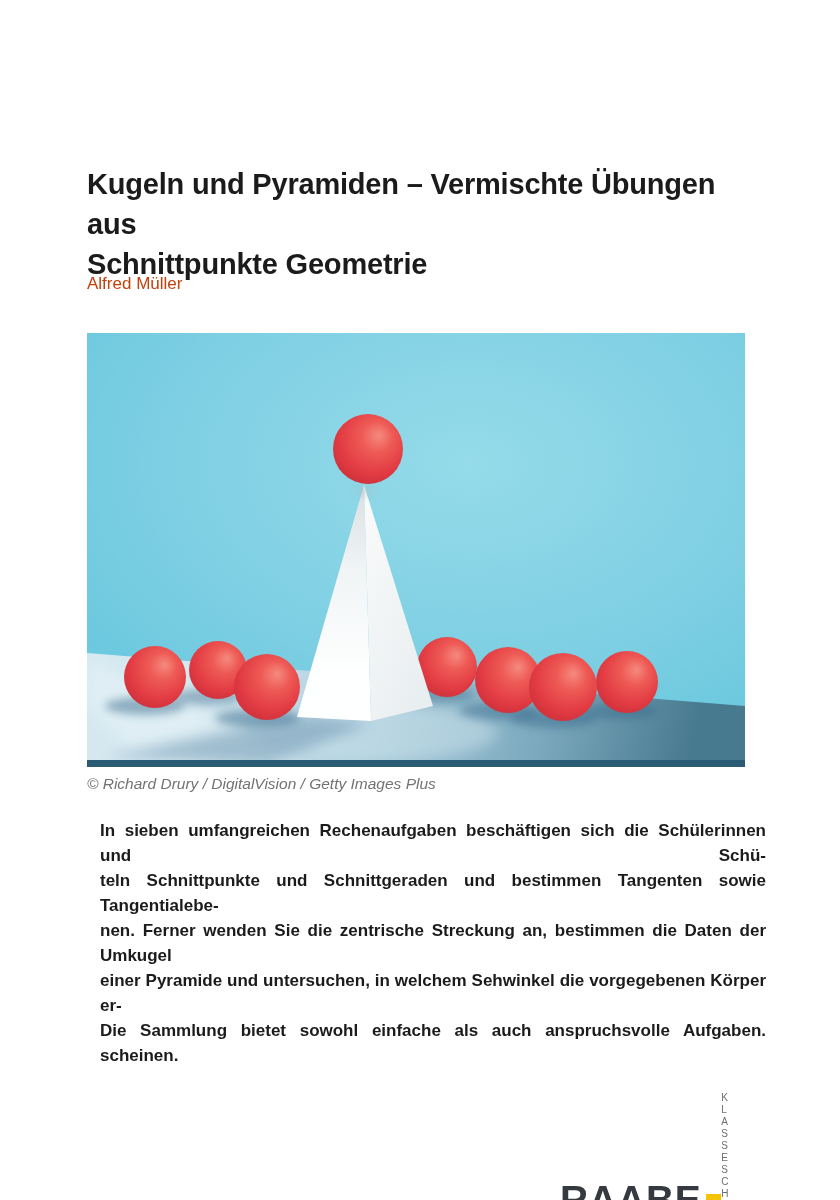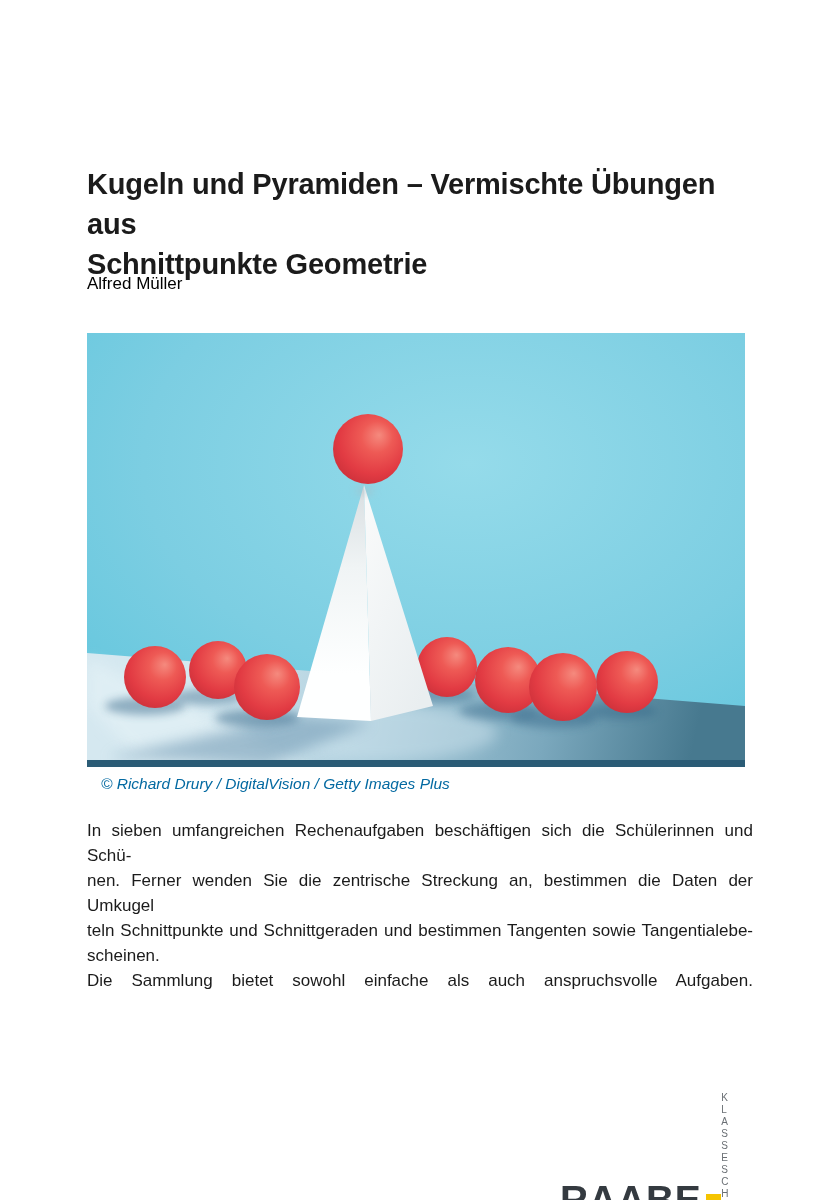--- a/index.html
+++ b/index.html
@@ -12,36 +12,36 @@
   }
   .page { position:absolute; inset:0; overflow:hidden;border-radius:24px; }
 
   .title {
     position:absolute; left:87px; top:164px; width:676px;
     font-size:29px; font-weight:700; line-height:40px;
     letter-spacing:-0.2px; color:#1b1b1b;
   }
   .author {
     position:absolute; left:87px; top:274px;
-    font-size:17px; color:#000000;
+    font-size:17px; color:#c2410c;
   }
 
   .photo-frame {
     position:absolute; left:87px; top:333px;
     width:658px; height:434px; overflow:hidden;
   }
 
   .caption {
-    position:absolute; left:101px; top:775px;
-    font-size:15.5px; font-style:italic; color:#0369a1;
+    position:absolute; left:87px; top:775px;
+    font-size:15.5px; font-style:italic; color:#737373;
   }
 
   .bodytext {
-    position:absolute; left:87px; top:818px; width:666px;
-    font-size:17px; line-height:25px; color:#1b1b1b;
+    position:absolute; left:100px; top:818px; width:666px;
+    font-size:17px; line-height:25px; color:#1b1b1b;font-weight:bold;
   }
   .bodyline { min-height:25px; }
   .bodyline:nth-child(-n+5) { text-align:justify; text-align-last:justify; }
 
   .logo {
     position:absolute; left:560px; top:1089px; width:186px;
     display:flex; flex-direction:row; align-items:flex-end;
   }
   .logo-row { display:flex; align-items:flex-start; }
   .wordmark {
@@ -134,24 +134,25 @@
       <circle cx="476" cy="354" r="34" fill="url(#ballGrad)"></circle>
 
       <rect x="0" y="427" width="658" height="7" fill="#2B5C76"></rect>
     </svg>
   </div>
 
   <div class="caption">© Richard Drury / DigitalVision / Getty Images Plus</div>
 
   <div class="bodytext">
     <div class="bodyline">In sieben umfangreichen Rechenaufgaben beschäftigen sich die Schülerinnen und Schü-</div>
+    <div class="bodyline">teln Schnittpunkte und Schnittgeraden und bestimmen Tangenten sowie Tangentialebe-</div>
     <div class="bodyline">nen. Ferner wenden Sie die zentrische Streckung an, bestimmen die Daten der Umkugel</div>
-    <div class="bodyline">teln Schnittpunkte und Schnittgeraden und bestimmen Tangenten sowie Tangentialebe-</div>
+    <div class="bodyline">einer Pyramide und untersuchen, in welchem Sehwinkel die vorgegebenen Körper er-</div>
+    <div class="bodyline">Die Sammlung bietet sowohl einfache als auch anspruchsvolle Aufgaben.</div>
     <div class="bodyline">scheinen.</div>
-    <div class="bodyline">Die Sammlung bietet sowohl einfache als auch anspruchsvolle Aufgaben.</div>
   </div>
 
   <div class="logo">
     <div class="logo-row">
       <span class="wordmark">RAABE</span>
       <span class="comma-wrap">
         <svg width="17" height="42" viewBox="0 0 17 42">
           <path d="M2,0 L17,0 L17,14 L8,30 L1,30 L8,14 L2,14 Z" fill="#F5C400"></path>
         </svg>
       </span>

